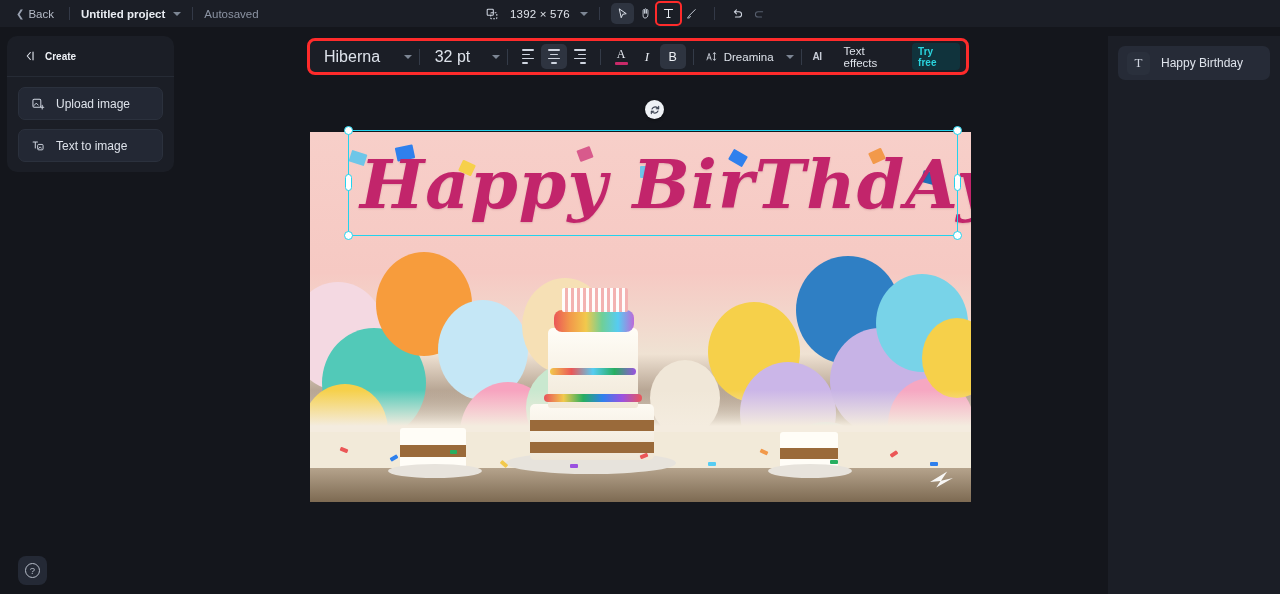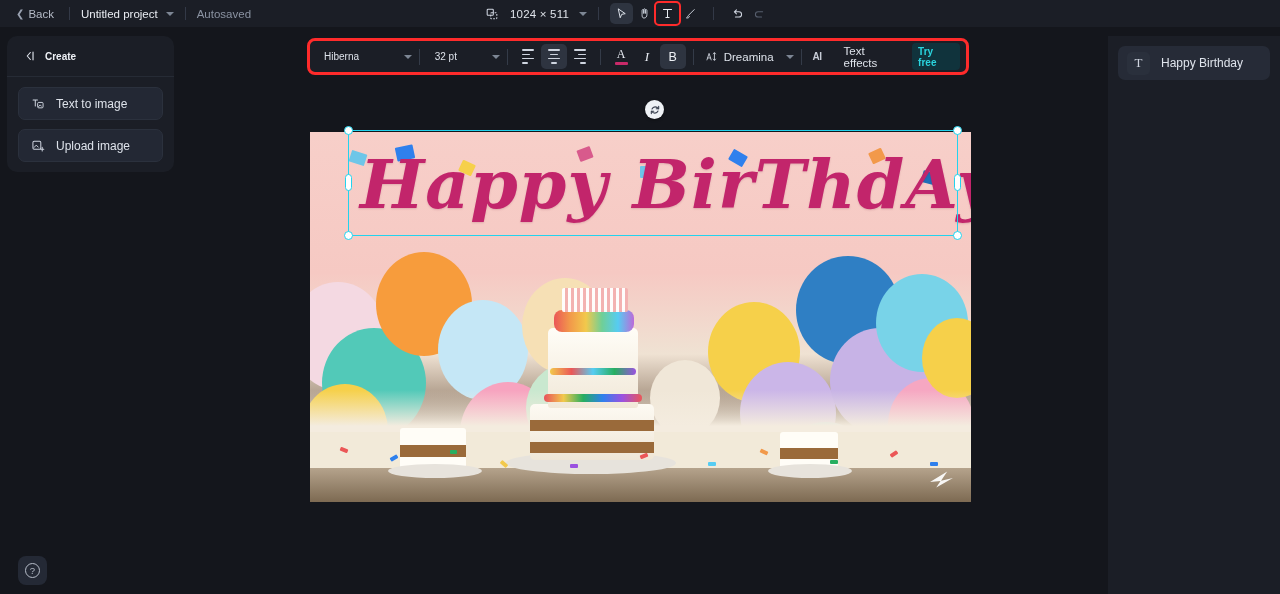--- a/index.html
+++ b/index.html
@@ -19,21 +19,21 @@
     display: flex; align-items: center;
   }
   .tb-left { display: flex; align-items: center; padding-left: 12px; gap: 0; }
   .back-btn {
     display: flex; align-items: center; gap: 4px;
     color: #b6bcc8; font-size: 11.5px; cursor: pointer;
     padding: 2px 4px;
   }
   .chev-l { font-size: 10px; color: #9aa2b1; line-height: 1; }
   .vdiv { width: 1px; height: 13px; background: #333947; margin: 0 11px; }
-  .proj-title { color: #e9ecf2; font-size: 11.5px; font-weight: normal; }
+  .proj-title { color: #e9ecf2; font-size: 11.5px; font-weight: bold; }
   .caret {
     display: inline-block; width: 0; height: 0;
     border-left: 4px solid transparent; border-right: 4px solid transparent;
     border-top: 4px solid #7d8694; margin-left: 8px; vertical-align: middle;
   }
   .autosaved { color: #8b93a2; font-size: 11.5px; }
 
   .tb-center {
     position: absolute; left: 480px; top: 0; height: 27px;
     display: flex; align-items: center; gap: 0;
@@ -98,21 +98,21 @@
   .text-toolbar {
     position: absolute; left: 307px; top: 38px;
     width: 662px; height: 37px;
     background: #1b1e26; border-radius: 8px;
     border: 3px solid #ff2b2b;
     display:flex; align-items:center; padding: 0 6px;
   }
   .tt-select {
     display:flex; align-items:center; justify-content:space-between;
     height:25px; border-radius:5px; cursor:pointer;
-    color:#dde2ea; font-size:10px; padding: 0 8px;
+    color:#dde2ea; font-size:16px; padding: 0 8px;
   }
   .tt-divider { width:1px; height:16px; background:#343b48; margin: 0 7px; }
   .tt-icon {
     width:26px; height:25px; border-radius:5px; cursor:pointer;
     display:flex; align-items:center; justify-content:center; color:#d6dbe4;
   }
   .tt-icon.active { background:#2e3440; }
   .align-bar { width:12px; height:1.6px; background:#cfd5e0; border-radius:1px; }
   .align-wrap { display:flex; flex-direction:column; gap:2.6px; }
   .color-A { font-size:12px; color:#e6eaf1; font-family:"Liberation Serif", serif; line-height:1;}
@@ -234,21 +234,21 @@
     <span class="autosaved">Autosaved</span>
   </div>
 
   <div class="tb-center">
     <div class="icon-btn">
       <svg width="14" height="14" viewBox="0 0 16 16">
           <rect x="2.5" y="2.5" width="7" height="7" rx="1" fill="none" stroke="#cfd5e0" stroke-width="1.2"></rect>
           <rect x="6.5" y="6.5" width="7" height="7" rx="1" fill="none" stroke="#cfd5e0" stroke-width="1.2" stroke-dasharray="2 1.5"></rect>
         </svg>
     </div>
-    <span class="canvas-size">1024 × 511</span>
+    <span class="canvas-size">1392 × 576</span>
     <span class="caret"></span>
     <div class="vdiv"></div>
 
     <div class="icon-btn active">
       <svg width="13" height="13" viewBox="0 0 16 16">
           <path d="M4 2.3 L12.6 8.2 L8.3 9 L6.4 13.2 Z" fill="none" stroke="#dfe4ec" stroke-width="1.2" stroke-linejoin="round"></path>
         </svg>
     </div>
     <div class="icon-btn">
       <svg width="13" height="13" viewBox="0 0 16 16">
@@ -283,33 +283,33 @@
 <div class="left-panel">
   <div class="lp-head">
     <svg width="14" height="14" viewBox="0 0 16 16">
         <path d="M9.5 4 6 8l3.5 4M12.6 3.6v8.8" fill="none" stroke="#dfe4ec" stroke-width="1.3" stroke-linecap="round" stroke-linejoin="round"></path>
       </svg>
     <span class="lp-head-title">Create</span>
   </div>
   <div class="lp-body">
     <div class="lp-item">
       <svg width="14" height="14" viewBox="0 0 16 16">
+          <rect x="2.2" y="2.6" width="9" height="9" rx="1.4" fill="none" stroke="#cfd5e0" stroke-width="1.15"></rect>
+          <path d="M3.6 9.6 6 7l2.3 2.3" fill="none" stroke="#cfd5e0" stroke-width="1.1" stroke-linecap="round"></path>
+          <path d="M12.8 9.4v4.2M11 11.6h3.6" stroke="#cfd5e0" stroke-width="1.15" stroke-linecap="round"></path>
+        </svg>
+      <span>Upload image</span>
+    </div>
+    <div class="lp-item">
+      <svg width="14" height="14" viewBox="0 0 16 16">
           <path d="M2.4 3.4h5M4.9 3.4v7" stroke="#cfd5e0" stroke-width="1.15" stroke-linecap="round" fill="none"></path>
           <rect x="7.6" y="6.2" width="6.2" height="6.2" rx="1.2" fill="none" stroke="#cfd5e0" stroke-width="1.1"></rect>
           <path d="M8.6 11 10.4 9l1.6 1.6" fill="none" stroke="#cfd5e0" stroke-width="1" stroke-linecap="round"></path>
         </svg>
       <span>Text to image</span>
-    </div>
-    <div class="lp-item">
-      <svg width="14" height="14" viewBox="0 0 16 16">
-          <rect x="2.2" y="2.6" width="9" height="9" rx="1.4" fill="none" stroke="#cfd5e0" stroke-width="1.15"></rect>
-          <path d="M3.6 9.6 6 7l2.3 2.3" fill="none" stroke="#cfd5e0" stroke-width="1.1" stroke-linecap="round"></path>
-          <path d="M12.8 9.4v4.2M11 11.6h3.6" stroke="#cfd5e0" stroke-width="1.15" stroke-linecap="round"></path>
-        </svg>
-      <span>Upload image</span>
     </div>
   </div>
 </div>
 
 <div class="text-toolbar">
   <div class="tt-select" style="width:80px">
     <span>Hiberna</span>
   </div>
   <span class="caret"></span>
   <div class="tt-divider"></div>

